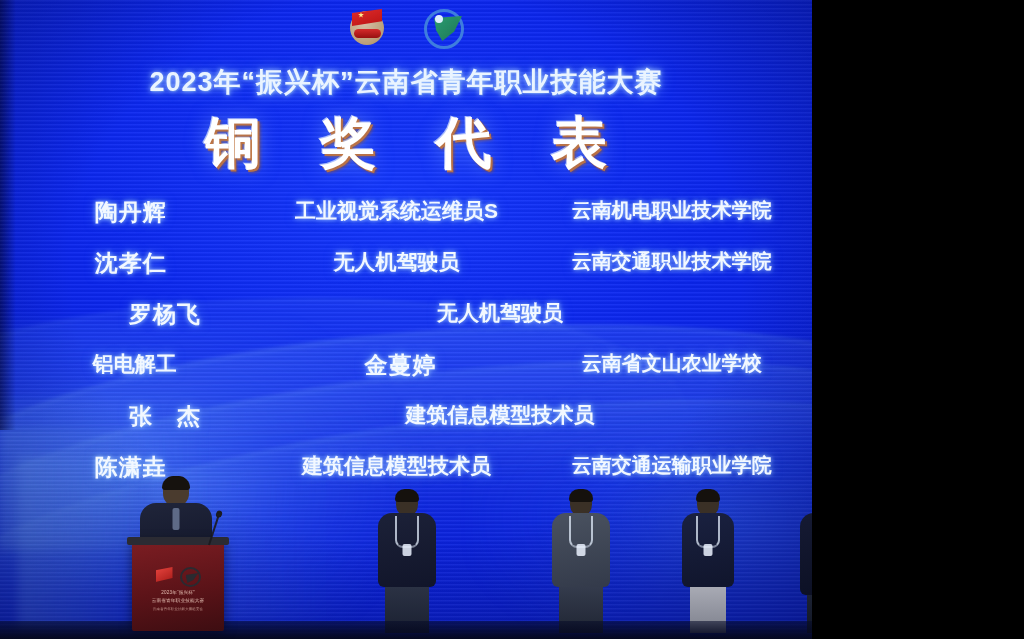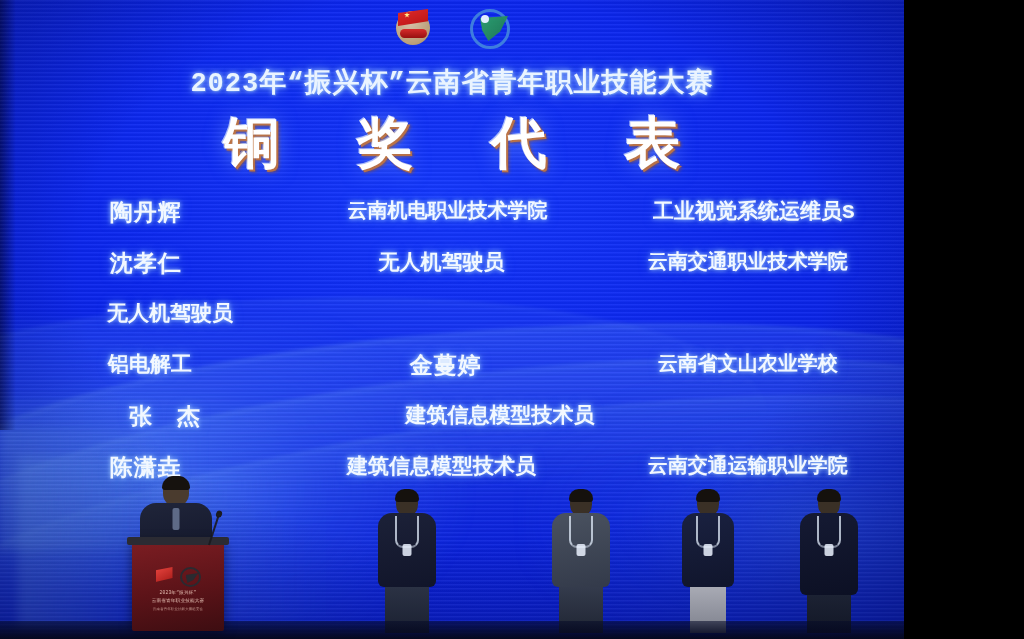--- a/index.html
+++ b/index.html
@@ -2,24 +2,24 @@
 <html><head>
 <meta charset="utf-8">
 <style>
   html, body {
     margin: 0;
     padding: 0;
     background: #000;
   }
   #stage {
     position: relative;
-    width: 904px;
+    width: 812px;
     height: 639px;
     overflow: hidden;
-    font-family: Liberation Mono, monospace;
+    font-family: Liberation Sans, sans-serif;
     background: #a21caf;
   }
 
   
   .led-base {
     position: absolute;
     inset: 0;
     background:
       radial-gradient(ellipse 90% 70% at 48% 30%, #1438ff 0%, #0b26ef 45%, #0a1fd2 100%);
   }
@@ -390,29 +390,30 @@
       <div class="grn-dot"></div>
     </div>
   </div>
 
   <div class="subtitle">2023年“振兴杯”云南省青年职业技能大赛</div>
   <div class="award-title">铜 奖 代 表</div>
 
   <div class="table">
     <div class="row">
       <div class="cell c-name">陶丹辉</div>
+      <div class="cell c-job">工业视觉系统运维员S</div>
       <div class="cell c-school">云南机电职业技术学院</div>
-      <div class="cell c-job">工业视觉系统运维员S</div>
     </div>
     <div class="row">
       <div class="cell c-name">沈孝仁</div>
       <div class="cell c-job">无人机驾驶员</div>
       <div class="cell c-school">云南交通职业技术学院</div>
     </div>
     <div class="row">
+      <div class="cell c-name">罗杨飞</div>
       <div class="cell c-job">无人机驾驶员</div>
     </div>
     <div class="row">
       <div class="cell c-job">铝电解工</div>
       <div class="cell c-name">金蔓婷</div>
       <div class="cell c-school">云南省文山农业学校</div>
     </div>
     <div class="row">
       <div class="cell c-name">张　杰</div>
       <div class="cell c-job">建筑信息模型技术员</div>

